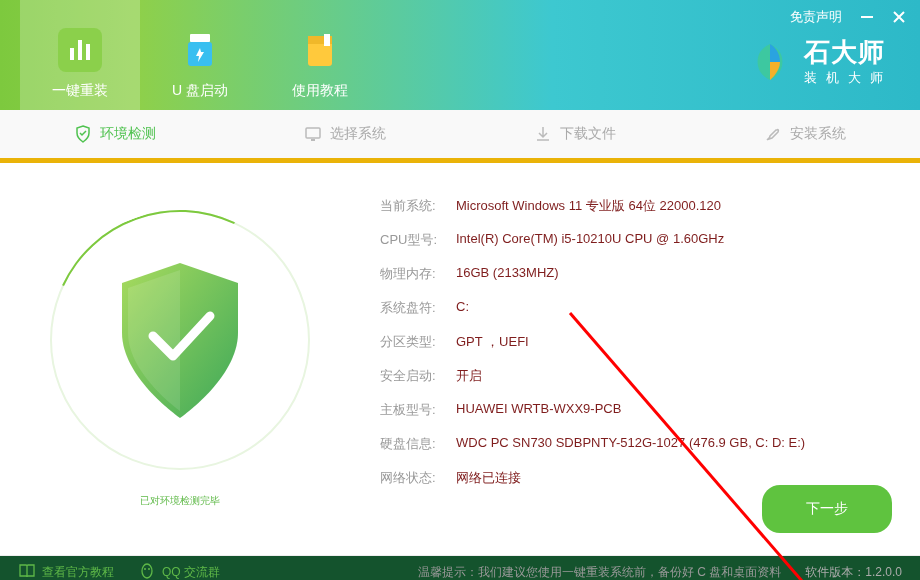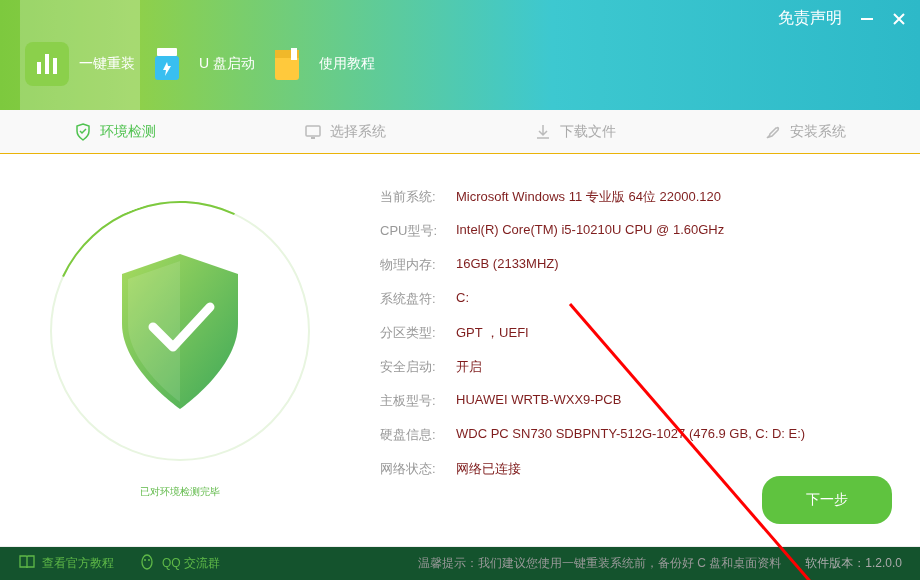--- a/index.html
+++ b/index.html
@@ -1,33 +1,33 @@
 <!DOCTYPE html>
 <html><head>
 <meta charset="utf-8">
 <style>
 * { margin: 0; padding: 0; box-sizing: border-box; font-family: "Microsoft YaHei", sans-serif; }
 body { width: 920px; height: 580px; overflow: hidden; background: #fff; }
 
 .header { height: 110px; background: linear-gradient(90deg, #7dc93e 0%, #8ed04a 15%, #3dc8d0 60%, #2db9c8 100%); display: flex; align-items: flex-start; padding: 0 0 0 20px; position: relative; }
-.header-right { position: absolute; top: 8px; right: 14px; display: flex; align-items: center; gap: 18px; color: #fff; font-size: 16px; }
+.header-right { position: absolute; top: 8px; right: 14px; display: flex; align-items: center; gap: 18px; color: #fff; font-size: 13px; }
 .win-btn { width: 14px; height: 14px; cursor: pointer; display: inline-flex; align-items: center; justify-content: center; }
 
 .nav-tabs { display: flex; align-items: flex-end; height: 100%; }
-.nav-tab { display: flex; flex-direction: row; align-items: center; justify-content: center; width: 120px; height: 100%; color: #fff; font-size: 14px; gap: 10px; cursor: pointer; padding-top: 18px; }
+.nav-tab { display: flex; flex-direction: column; align-items: center; justify-content: center; width: 120px; height: 100%; color: #fff; font-size: 14px; gap: 10px; cursor: pointer; padding-top: 18px; }
 .nav-tab.active { background: rgba(255,255,255,0.22); }
 .nav-icon { width: 44px; height: 44px; border-radius: 6px; display: flex; align-items: center; justify-content: center; }
 
 .brand { position: absolute; right: 28px; top: 38px; display: flex; align-items: center; gap: 12px; color: #fff; }
 .brand-logo { width: 44px; height: 44px; }
 .brand-text { display: flex; flex-direction: column; }
 .brand-title { font-size: 26px; font-weight: bold; letter-spacing: 1px; line-height: 1.1; }
 .brand-sub { font-size: 13px; letter-spacing: 9px; margin-top: 2px; }
 
-.steps { height: 44px; background: #f9f9f9; border-bottom: 1px solid #eab308; display: flex; }
+.steps { height: 53px; background: #f9f9f9; border-bottom: 5px solid #eab308; display: flex; }
 .step { flex: 1; display: flex; align-items: center; justify-content: center; gap: 8px; font-size: 14px; color: #aaa; }
 .step.active { color: #4fc24f; }
 .step-icon { width: 18px; height: 18px; display: flex; align-items: center; justify-content: center; }
 
 .content { height: 392px; display: flex; position: relative; }
 .left-pane { width: 360px; display: flex; flex-direction: column; align-items: center; justify-content: center; gap: 24px; }
 .shield-ring { width: 260px; height: 260px; border-radius: 50%; border: 2px solid #e8f5e0; display: flex; align-items: center; justify-content: center; position: relative; }
 .shield-ring::before { content: ""; position: absolute; inset: -2px; border-radius: 50%; border: 2px solid transparent; border-top-color: #7dc93e; transform: rotate(-20deg); }
 .shield { width: 145px; height: 165px; display: flex; align-items: center; justify-content: center; }
 .check-done { color: #5fb948; font-size: 10px; }
@@ -92,20 +92,33 @@
           <rect x="0" y="5" width="12" height="2" fill="#fff"></rect>
         </svg>
       </span>
     <span class="win-btn">
         <svg width="12" height="12">
           <path d="M1 1 L11 11 M11 1 L1 11" stroke="#fff" stroke-width="2"></path>
         </svg>
       </span>
   </div>
 
+  <div class="brand">
+    <div class="brand-logo">
+      <svg width="44" height="44" viewBox="0 0 44 44">
+          <path d="M22 4 C30 8 36 14 34 26 C32 36 22 40 22 40 C22 40 12 36 10 26 C8 14 14 8 22 4 Z" fill="#3dc8a0"></path>
+          <path d="M22 4 C26 6 32 12 32 22 L22 22 Z" fill="#2aa3e0"></path>
+          <path d="M22 22 L32 22 C32 32 22 40 22 40 Z" fill="#f5b02a"></path>
+        </svg>
+    </div>
+    <div class="brand-text">
+      <span class="brand-title">石大师</span>
+      <span class="brand-sub">装机大师</span>
+    </div>
+  </div>
 </div>
 
 <div class="steps">
   <div class="step active">
     <span class="step-icon">
         <svg width="18" height="18" viewBox="0 0 18 18">
           <path d="M9 1 L15 3 L15 8 C15 13 9 17 9 17 C9 17 3 13 3 8 L3 3 Z" fill="none" stroke="#4fc24f" stroke-width="1.5"></path>
           <path d="M6 8 L8 10 L12 6" fill="none" stroke="#4fc24f" stroke-width="1.5"></path>
         </svg>
       </span>

